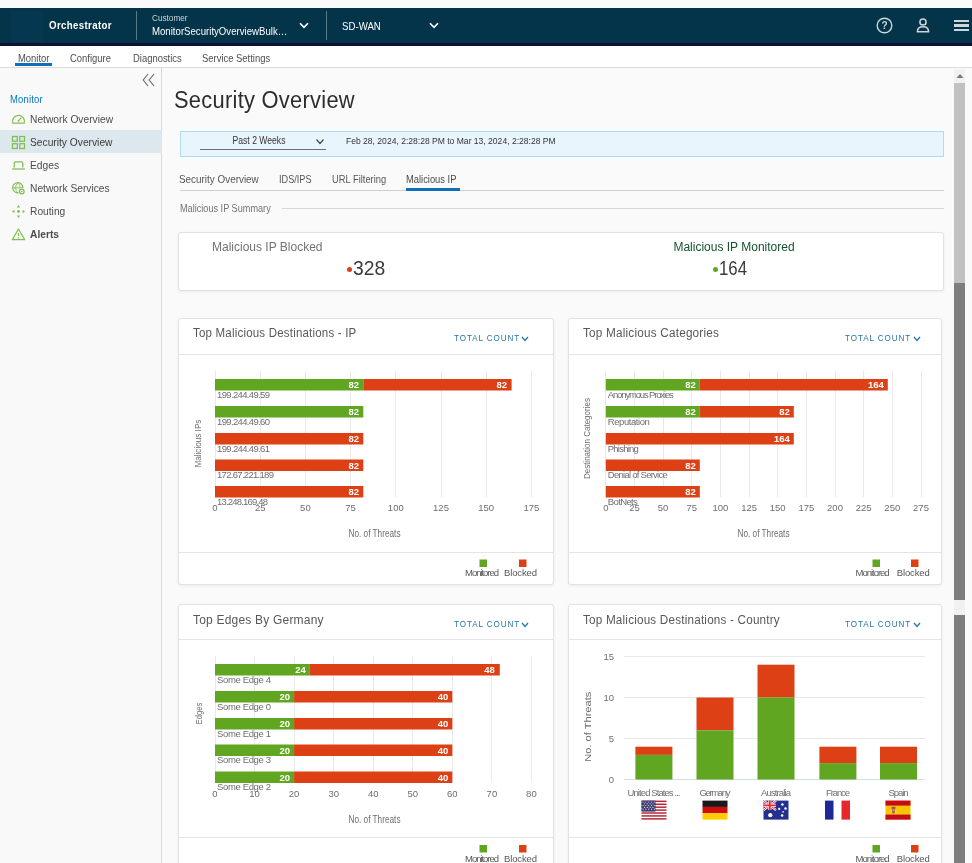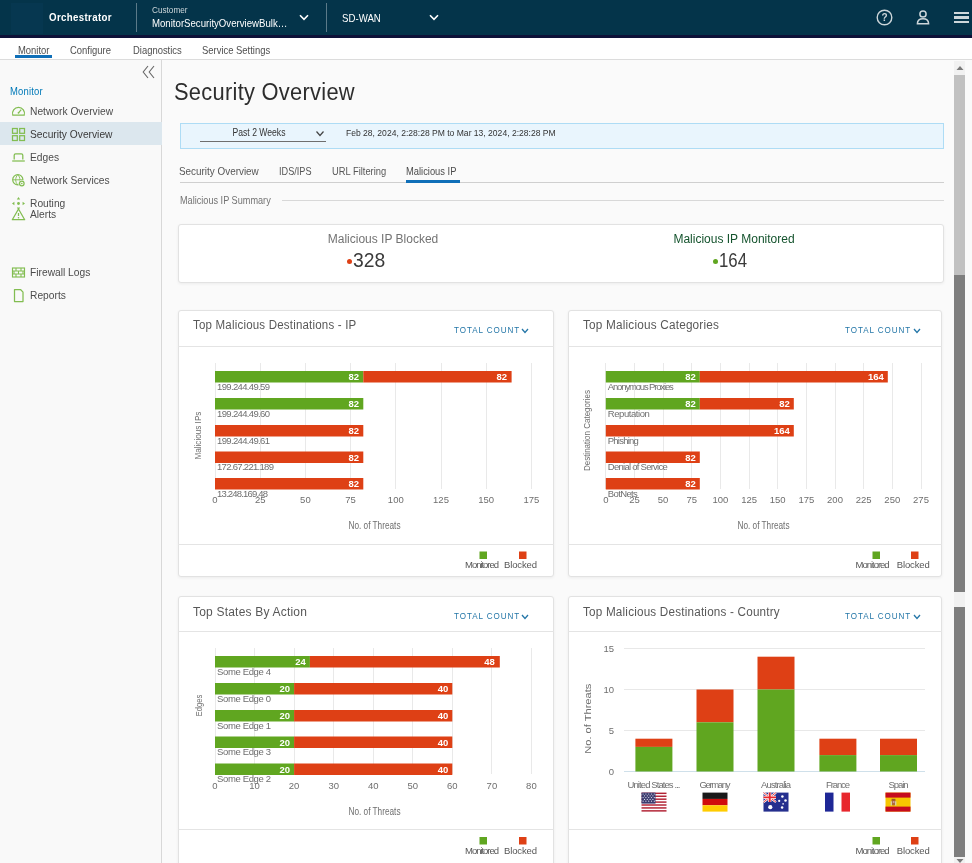--- a/index.html
+++ b/index.html
@@ -1,17 +1,17 @@
 <!DOCTYPE html>
 <html><head>
 <meta charset="utf-8">
 <style>
 * { margin:0; padding:0; box-sizing:border-box; }
 html,body { width:972px; height:863px; overflow:hidden; font-family:"Liberation Sans", sans-serif; background:#fafafa; }
-#page { position:relative; width:972px; height:704px; }
+#page { position:relative; width:972px; height:704px;margin-top:8px; }
 .abs { position:absolute; line-height:1.15; white-space:nowrap; }
 .sqL { transform-origin:0 50%; }
 .sqC { transform-origin:50% 50%; }
 #hdr { left:0; top:0; width:972px; height:35px; background:#04344a; }
 #hdrstripe { left:0; top:35px; width:972px; height:2.5px; background:#0e1138; }
 #logoblk { left:11px; top:3px; width:32px; height:31px; background:#063750; }
 .hdiv { width:1px; background:rgba(255,255,255,0.35); top:3px; height:29px; }
 #tabbar { left:0; top:38px; width:972px; height:22px; background:#fff; border-bottom:1px solid #dcdcdc; }
 .toptab { top:43.5px; font-size:11.5px; color:#4f4f4f; transform:scaleX(0.82); transform-origin:0 0; }
 #tabul { left:15px; top:54.5px; width:37px; height:3px; background:#0f6fb8; }
@@ -102,40 +102,27 @@
       </svg>
     <span class="navtxt">Network Services</span>
   </div>
   <div class="abs navitem" style="top:192px;">
     <svg class="navico" viewBox="0 0 15 15">
         <path d="M7.5 1 L9.2 3.4 L5.8 3.4 Z M7.5 14 L5.8 11.6 L9.2 11.6 Z M1 7.5 L3.4 5.8 L3.4 9.2 Z M14 7.5 L11.6 5.8 L11.6 9.2 Z" fill="#82bd51"></path>
         <circle cx="7.5" cy="7.5" r="1.4" fill="#82bd51"></circle>
       </svg>
     <span class="navtxt">Routing</span>
   </div>
-  <div class="abs navitem" style="top:203px;">
+  <div class="abs navitem" style="top:215px;font-weight:bold;">
     <svg class="navico" viewBox="0 0 15 15">
         <path d="M7.5 2 L13.7 12.7 L1.3 12.7 Z" fill="none" stroke="#82bd51" stroke-width="1.25" stroke-linejoin="round"></path>
         <path d="M7.5 6 L7.5 9" stroke="#82bd51" stroke-width="1.25"></path>
         <circle cx="7.5" cy="10.8" r="0.8" fill="#82bd51"></circle>
       </svg>
     <span class="navtxt">Alerts</span>
-  </div>
-  <div class="abs navitem" style="top:261px;">
-    <svg class="navico" viewBox="0 0 15 15">
-        <rect x="1.5" y="3" width="12" height="9" fill="none" stroke="#82bd51" stroke-width="1.15"></rect>
-        <path d="M1.5 6 L13.5 6 M1.5 9 L13.5 9 M5 3 L5 6 M10 3 L10 6 M3 6 L3 9 M7.5 6 L7.5 9 M12 6 L12 9 M5 9 L5 12 M10 9 L10 12" stroke="#82bd51" stroke-width="1.05"></path>
-      </svg>
-    <span class="navtxt">Firewall Logs</span>
-  </div>
-  <div class="abs navitem" style="top:284px;">
-    <svg class="navico" viewBox="0 0 15 15">
-        <path d="M3.5 1.5 L9.5 1.5 L12 4.2 L12 13.5 L3.5 13.5 Z" fill="none" stroke="#82bd51" stroke-width="1.25" stroke-linejoin="round"></path>
-      </svg>
-    <span class="navtxt">Reports</span>
   </div>
 
   <div class="abs sqL" style="left:174px; top:80.5px; font-size:23px; color:#2d2d2d; letter-spacing:0.3px; transform:scaleX(0.95); line-height:1;">Security Overview</div>
 
   <div class="abs" style="left:180px; top:123px; width:764px; height:26px; background:#e9f5fd; border:1px solid #aedcf5;"></div>
   <div class="abs sqC" style="left:196px; top:126.5px; width:126px; text-align:center; font-size:10px; color:#333; transform:scaleX(0.86);">Past 2 Weeks</div>
   <div class="abs" style="left:200px; top:141px; width:126px; border-bottom:1px solid #6e6e6e;"></div>
   <svg class="abs" style="left:315px; top:130px;" width="10" height="8" viewBox="0 0 10 8">
       <path d="M1.5 1.5 L5 5.5 L8.5 1.5" fill="none" stroke="#444" stroke-width="1.2"></path>
     </svg>
@@ -145,21 +132,21 @@
   <div class="abs stab sqL" style="left:179px; transform:scaleX(0.9);">Security Overview</div>
   <div class="abs stab sqL" style="left:279px; transform:scaleX(0.83);">IDS/IPS</div>
   <div class="abs stab sqL" style="left:331.5px; transform:scaleX(0.85);">URL Filtering</div>
   <div class="abs stab sqL" style="left:406px; color:#4c4c4c; transform:scaleX(0.85);">Malicious IP</div>
   <div class="abs" style="left:406px; top:180px; width:54px; height:2.5px; background:#0f6fb8;"></div>
 
   <div class="abs sqL" style="left:179.5px; top:193.5px; font-size:10.5px; color:#737373; transform:scaleX(0.87);">Malicious IP Summary</div>
   <div class="abs" style="left:282px; top:199.5px; width:662px; border-bottom:1px solid #d8d8d8;"></div>
 
   <div class="abs card" style="left:178px; top:224px; width:766px; height:59px;"></div>
-  <div class="abs" style="left:228px; top:233px; width:310px; text-align:center; font-size:12px; color:#737373;">Malicious IP Blocked</div>
+  <div class="abs" style="left:212px; top:233px; width:310px; font-size:12px; color:#737373;">Malicious IP Blocked</div>
   <div class="abs" style="left:347px; top:259px; width:5px; height:5px; border-radius:50%; background:#de4015;"></div>
   <div class="abs sqL" style="left:352.5px; top:248.5px; font-size:21px; color:#3a3a3a; line-height:1; transform:scaleX(0.92);">328</div>
   <div class="abs" style="left:579px; top:233px; width:310px; text-align:center; font-size:12px; color:#14532d;">Malicious IP Monitored</div>
   <div class="abs" style="left:713px; top:259px; width:5px; height:5px; border-radius:50%; background:#60a620;"></div>
   <div class="abs sqL" style="left:719px; top:248.5px; font-size:21px; color:#3a3a3a; line-height:1; transform:scaleX(0.8);">164</div>
 
   <div class="abs card" style="left:178px; top:310px; width:376px; height:267px;"></div>
   <div class="abs ctitle sqL" style="left:193px; top:319px; transform:scaleX(0.96);">Top Malicious Destinations - IP</div>
   <div class="abs tcount" style="left:453.5px; top:324.5px;">TOTAL COUNT</div>
   <svg class="abs" style="left:521px; top:328px;" width="8" height="6" viewBox="0 0 8 6">
@@ -267,21 +254,21 @@
     <text x="22.5" y="120.6" font-size="9.5" fill="#6e6e6e" text-anchor="middle" transform="rotate(-90 22.5 120.6)" textLength="81" lengthAdjust="spacingAndGlyphs">Destination Categories</text>
     <path d="M0 234.5 H374" stroke="#e4e4e4" stroke-width="1"></path>
     <rect x="304.5" y="241.5" width="7.5" height="7.5" fill="#60a620"></rect>
     <rect x="343" y="241.5" width="7.5" height="7.5" fill="#de4015"></rect>
     <g font-size="9.5" fill="#565656" text-anchor="middle" lengthAdjust="spacingAndGlyphs">
         <text x="304.6" y="258" textLength="34">Monitored</text>
         <text x="345.2" y="258" textLength="33">Blocked</text>
       </g>
   </svg>
   <div class="abs card" style="left:178px; top:596px; width:376px; height:271px;"></div>
-  <div class="abs ctitle sqL" style="left:193px; top:605.5px; transform:scaleX(1);">Top States By Action</div>
+  <div class="abs ctitle sqL" style="left:193px; top:605.5px; transform:scaleX(1);">Top Edges By Germany</div>
   <div class="abs tcount" style="left:453.5px; top:610.5px;">TOTAL COUNT</div>
   <svg class="abs" style="left:521px; top:614px;" width="8" height="6" viewBox="0 0 8 6">
       <path d="M1 1 L4 4.5 L7 1" fill="none" stroke="#2577a8" stroke-width="1.3"></path>
     </svg>
   <div class="abs" style="left:178px; top:631px; width:376px; border-bottom:1px solid #e4e4e4;"></div>
   <svg class="abs" style="left:178px; top:596px;" width="376" height="267" viewBox="0 0 376 267" font-family="Liberation Sans">
     <g stroke="#e9e9e9" stroke-width="1">
       <path d="M37.5 52 V178 M76.5 52 V178 M116.5 52 V178 M155.5 52 V178 M195.5 52 V178 M234.5 52 V178 M274.5 52 V178 M313.5 52 V178 M353.5 52 V178"></path>
     </g>
     <g>

